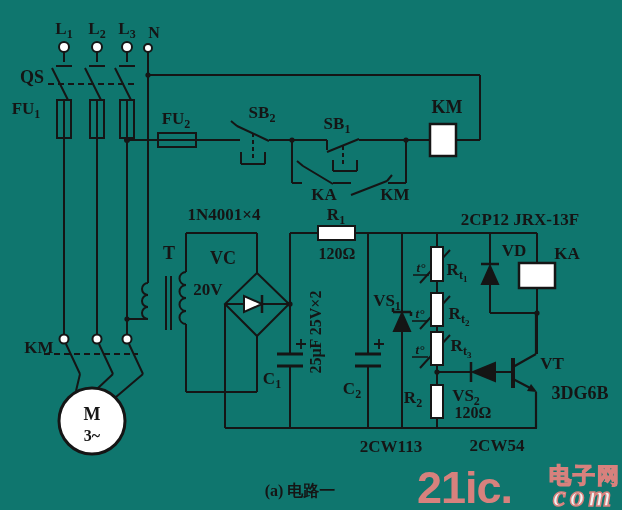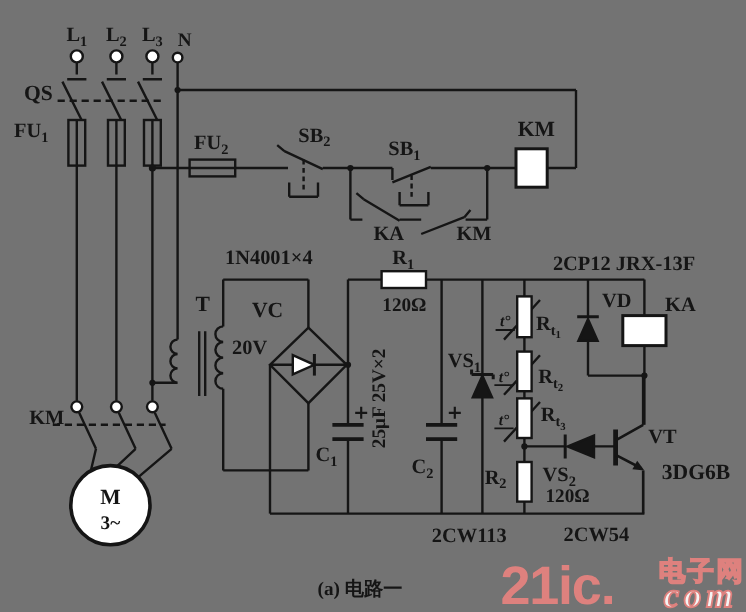--- a/index.html
+++ b/index.html
@@ -1,16 +1,16 @@
 <!DOCTYPE html>
 <html><head>
 <meta charset="utf-8">
 <style>
   html,body{margin:0;padding:0;background:#ffffff;}
-  .stage{width:622px;height:510px;position:relative;background:#737373;overflow:hidden;}
+  .stage{width:622px;height:510px;position:relative;background:#0f766e;overflow:hidden;}
   svg{display:block;}
   .lbl{font:bold 17px "Liberation Serif", serif;fill:#151515;}
   .sm{font:bold 16px "Liberation Serif", serif;fill:#151515;}
   .big{font:bold 18px "Liberation Serif", serif;fill:#151515;}
   .sub{font:bold 12px "Liberation Serif", serif;}
   .subsub{font:bold 9px "Liberation Serif", serif;}
   .tdeg{font:bold italic 13px "Liberation Serif", serif;fill:#151515;}
   .wm-solid{font:bold 45px "Liberation Sans", sans-serif;fill:#e8837f;letter-spacing:-1px;}
   .wm-cn{font:bold 22px "Liberation Serif", serif;fill:#ffffff;stroke:#e8837f;stroke-width:1.4px;letter-spacing:2px;}
   .wm-com{font:bold italic 29px "Liberation Serif", serif;fill:#ffffff;stroke:#e8837f;stroke-width:1.5px;letter-spacing:4px;}

